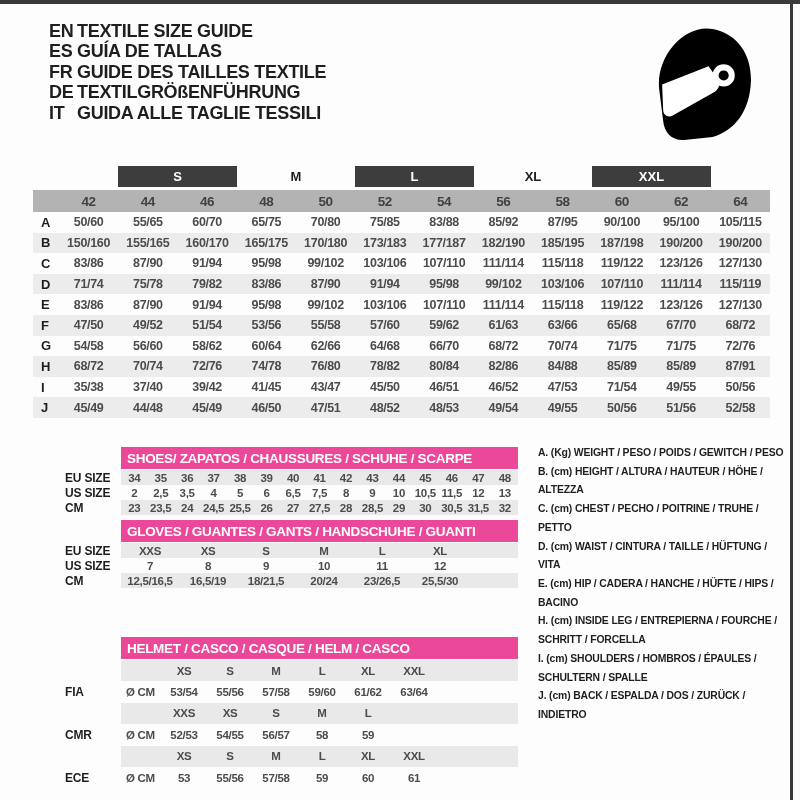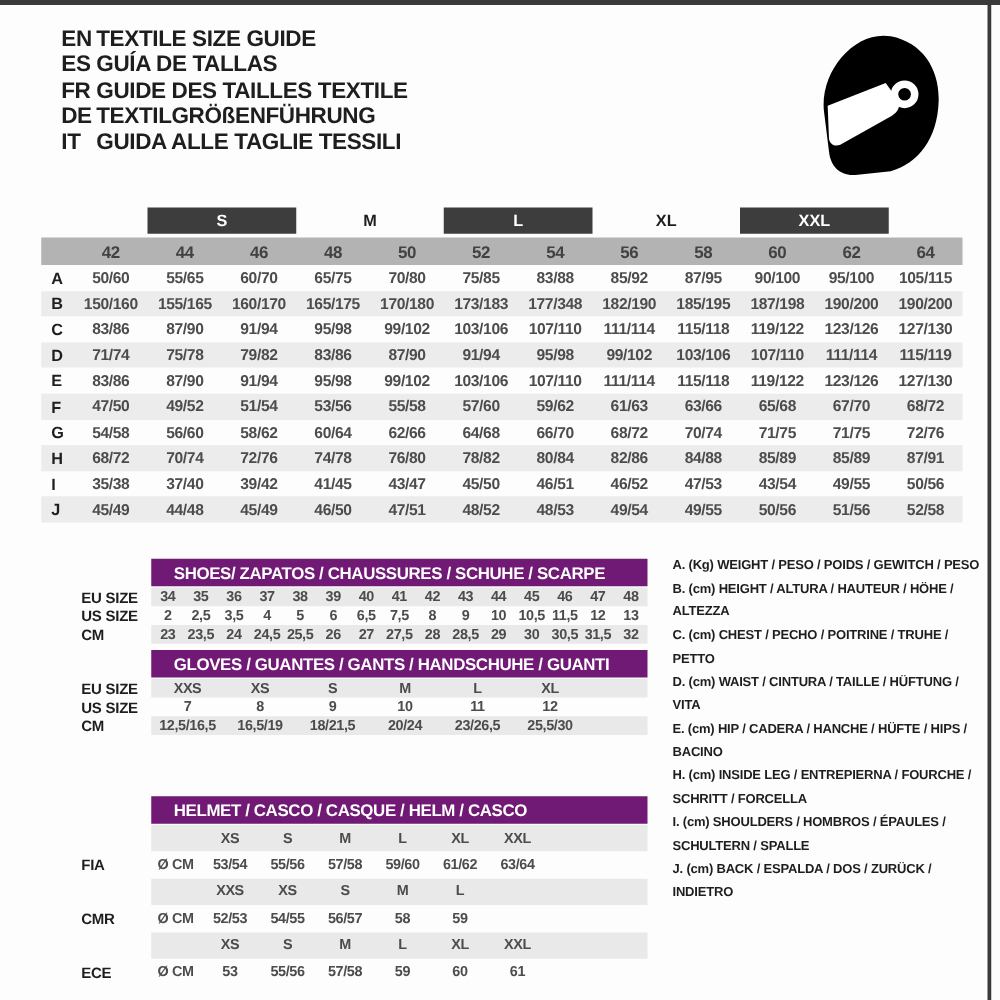--- a/index.html
+++ b/index.html
@@ -30,22 +30,22 @@
   .mt-row{height:20.6px;}
   .mt-row.striped{background:#ececec;}
   .cell{display:flex;align-items:center;justify-content:center;
     font-weight:bold;font-size:12.5px;color:#4c4c4c;letter-spacing:-0.3px;}
   .label-cell{justify-content:flex-start;padding-left:8px;color:#1e1e1e;font-size:13px;}
 
   
   .subtable{position:absolute;left:33px;width:485px;}
   .st-title-row{display:flex;height:23px;}
   .st-spacer{width:88px;}
-  .st-title{flex:1;background:#701a75;color:#fff;font-weight:bold;font-size:13.5px;
-    display:flex;align-items:center;padding-left:18px;letter-spacing:-0.3px;margin-bottom:1px;}
+  .st-title{flex:1;background:#ec4899;color:#fff;font-weight:bold;font-size:13.5px;
+    display:flex;align-items:center;padding-left:6px;letter-spacing:-0.3px;margin-bottom:1px;}
   .st-row{display:flex;height:15px;}
   .st-label{width:88px;box-sizing:border-box;padding-left:32px;display:flex;align-items:center;
     font-weight:bold;font-size:12px;color:#1e1e1e;letter-spacing:-0.2px;}
   .st-band{flex:1;display:grid;text-align:right;}
   .st-band.shaded{background:#e9e9e9;}
   .shoes-band{grid-template-columns:repeat(15,1fr);}
   .gloves-band{grid-template-columns:repeat(6,58px);}
   .helmet-band{grid-template-columns:40px repeat(6,46px);}
   .st-band .cell{font-size:11.5px;}
   .unit-cell{justify-content:flex-start;padding-left:5px;}
@@ -138,21 +138,21 @@
         <div class="cell">105/115</div>
       </div>
       <div class="mt-row striped">
         <div class="cell label-cell">B</div>
         <div class="cell">150/160</div>
         <div class="cell">155/165</div>
         <div class="cell">160/170</div>
         <div class="cell">165/175</div>
         <div class="cell">170/180</div>
         <div class="cell">173/183</div>
-        <div class="cell">177/348</div>
+        <div class="cell">177/187</div>
         <div class="cell">182/190</div>
         <div class="cell">185/195</div>
         <div class="cell">187/198</div>
         <div class="cell">190/200</div>
         <div class="cell">190/200</div>
       </div>
       <div class="mt-row">
         <div class="cell label-cell">C</div>
         <div class="cell">83/86</div>
         <div class="cell">87/90</div>
@@ -246,21 +246,21 @@
         <div class="cell label-cell">I</div>
         <div class="cell">35/38</div>
         <div class="cell">37/40</div>
         <div class="cell">39/42</div>
         <div class="cell">41/45</div>
         <div class="cell">43/47</div>
         <div class="cell">45/50</div>
         <div class="cell">46/51</div>
         <div class="cell">46/52</div>
         <div class="cell">47/53</div>
-        <div class="cell">43/54</div>
+        <div class="cell">71/54</div>
         <div class="cell">49/55</div>
         <div class="cell">50/56</div>
       </div>
       <div class="mt-row striped">
         <div class="cell label-cell">J</div>
         <div class="cell">45/49</div>
         <div class="cell">44/48</div>
         <div class="cell">45/49</div>
         <div class="cell">46/50</div>
         <div class="cell">47/51</div>

